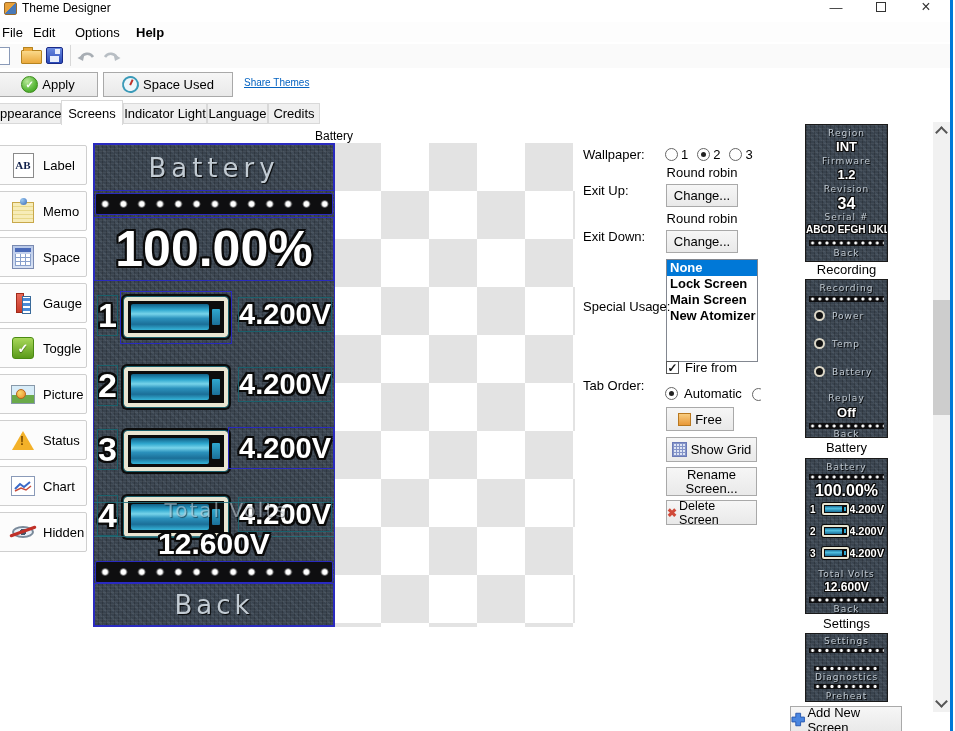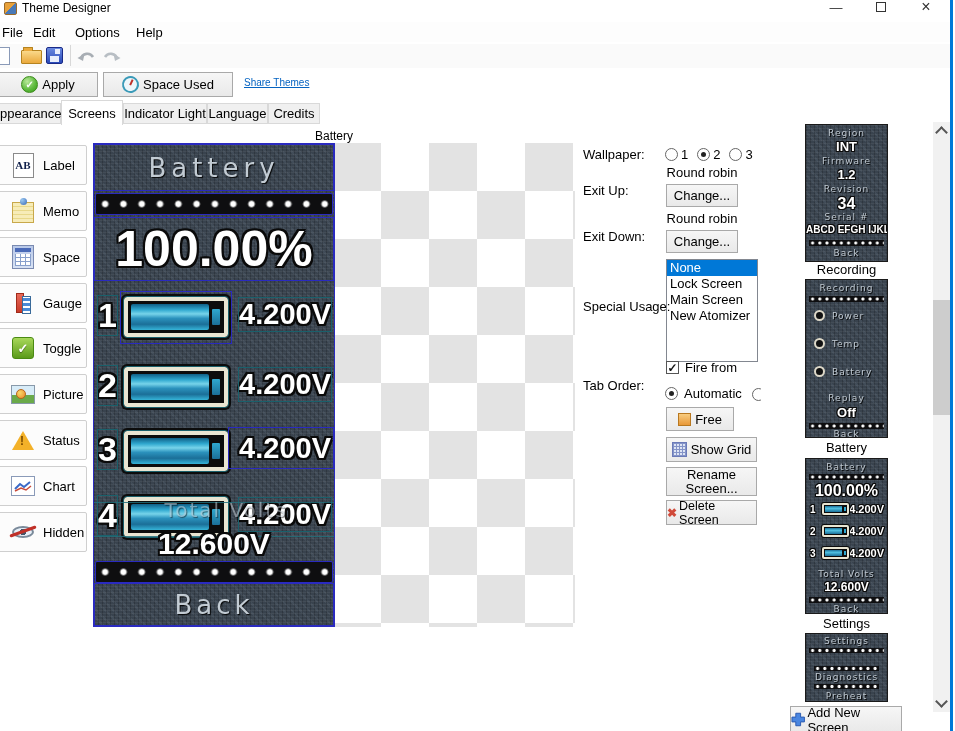--- a/index.html
+++ b/index.html
@@ -119,21 +119,21 @@
   .batt-mini .tip{position:absolute;right:1px;top:2px;bottom:2px;width:2px;background:#2fa8cf;}
   
   .plabel{position:absolute;left:583px;font-size:13px;}
   .radio{width:13px;height:13px;border:1px solid #666;border-radius:50%;background:#fff;position:relative;
       box-sizing:border-box;flex:none;}
   .radio.sel::after{content:"";position:absolute;left:3px;top:3px;width:5px;height:5px;border-radius:50%;background:#222;}
   .cb{width:13px;height:13px;border:1px solid #555;background:#fff;display:flex;align-items:center;
       justify-content:center;font-size:12px;font-weight:bold;color:#111;line-height:1;box-sizing:border-box;flex:none;}
   .lb{position:absolute;left:666px;top:259px;width:92px;height:103px;background:#fff;border:1px solid #828790;
       box-sizing:border-box;overflow:hidden;}
-  .lbitem{height:16px;line-height:16px;padding-left:3px;white-space:nowrap;}
+  .lbitem{height:16px;line-height:16px;padding-left:3px;white-space:nowrap;font-weight:bold;}
   .lbitem.sel{background:#0078d7;color:#fff;}
   .i-grid{width:13px;height:13px;border:1px solid #6a7ab8;background-color:#dde4f4;flex:none;
       background-image:repeating-linear-gradient(0deg,#8494c8 0 1px,transparent 1px 3px),
                        repeating-linear-gradient(90deg,#8494c8 0 1px,transparent 1px 3px);}
   .i-free{width:11px;height:11px;background:linear-gradient(#f8cc80,#e89838);border:1px solid #b87820;flex:none;}
   .i-del{color:#d04a3a;font-weight:bold;font-size:12px;flex:none;}
   
   .thumb{position:absolute;left:805px;width:83px;border:1px solid #1a1a1a;box-sizing:border-box;overflow:hidden;}
   .scap{position:absolute;left:805px;width:83px;text-align:center;font-size:13px;}
   .t-tech{font-family:"DejaVu Sans",sans-serif;color:#bfc8d0;text-shadow:1px 1px 0 rgba(0,0,0,0.9);
@@ -167,21 +167,21 @@
       </div>
     <div class="wbtn" style="left:911px;font-size:16px;">
         <span>×</span>
       </div>
   </div>
 
   <div class="menubar">
     <div class="menuitem" style="left:-3px;">File</div>
     <div class="menuitem" style="left:28px;">Edit</div>
     <div class="menuitem" style="left:70px;">Options</div>
-    <div class="menuitem" style="left:131px;">Help</div>
+    <div class="menuitem" style="left:131px;font-weight:bold;">Help</div>
   </div>
 
   <div class="toolbar">
     <div class="newdoc"></div>
     <div class="folder"></div>
     <div class="floppy"></div>
     <div class="tsep"></div>
     <div class="uarrow" style="left:77px;">
       <svg width="20" height="14" viewBox="0 0 20 14">
           <path d="M4 10 C5 4 13 3 16 8" fill="none" stroke="#a8aeb4" stroke-width="2.6"></path>

